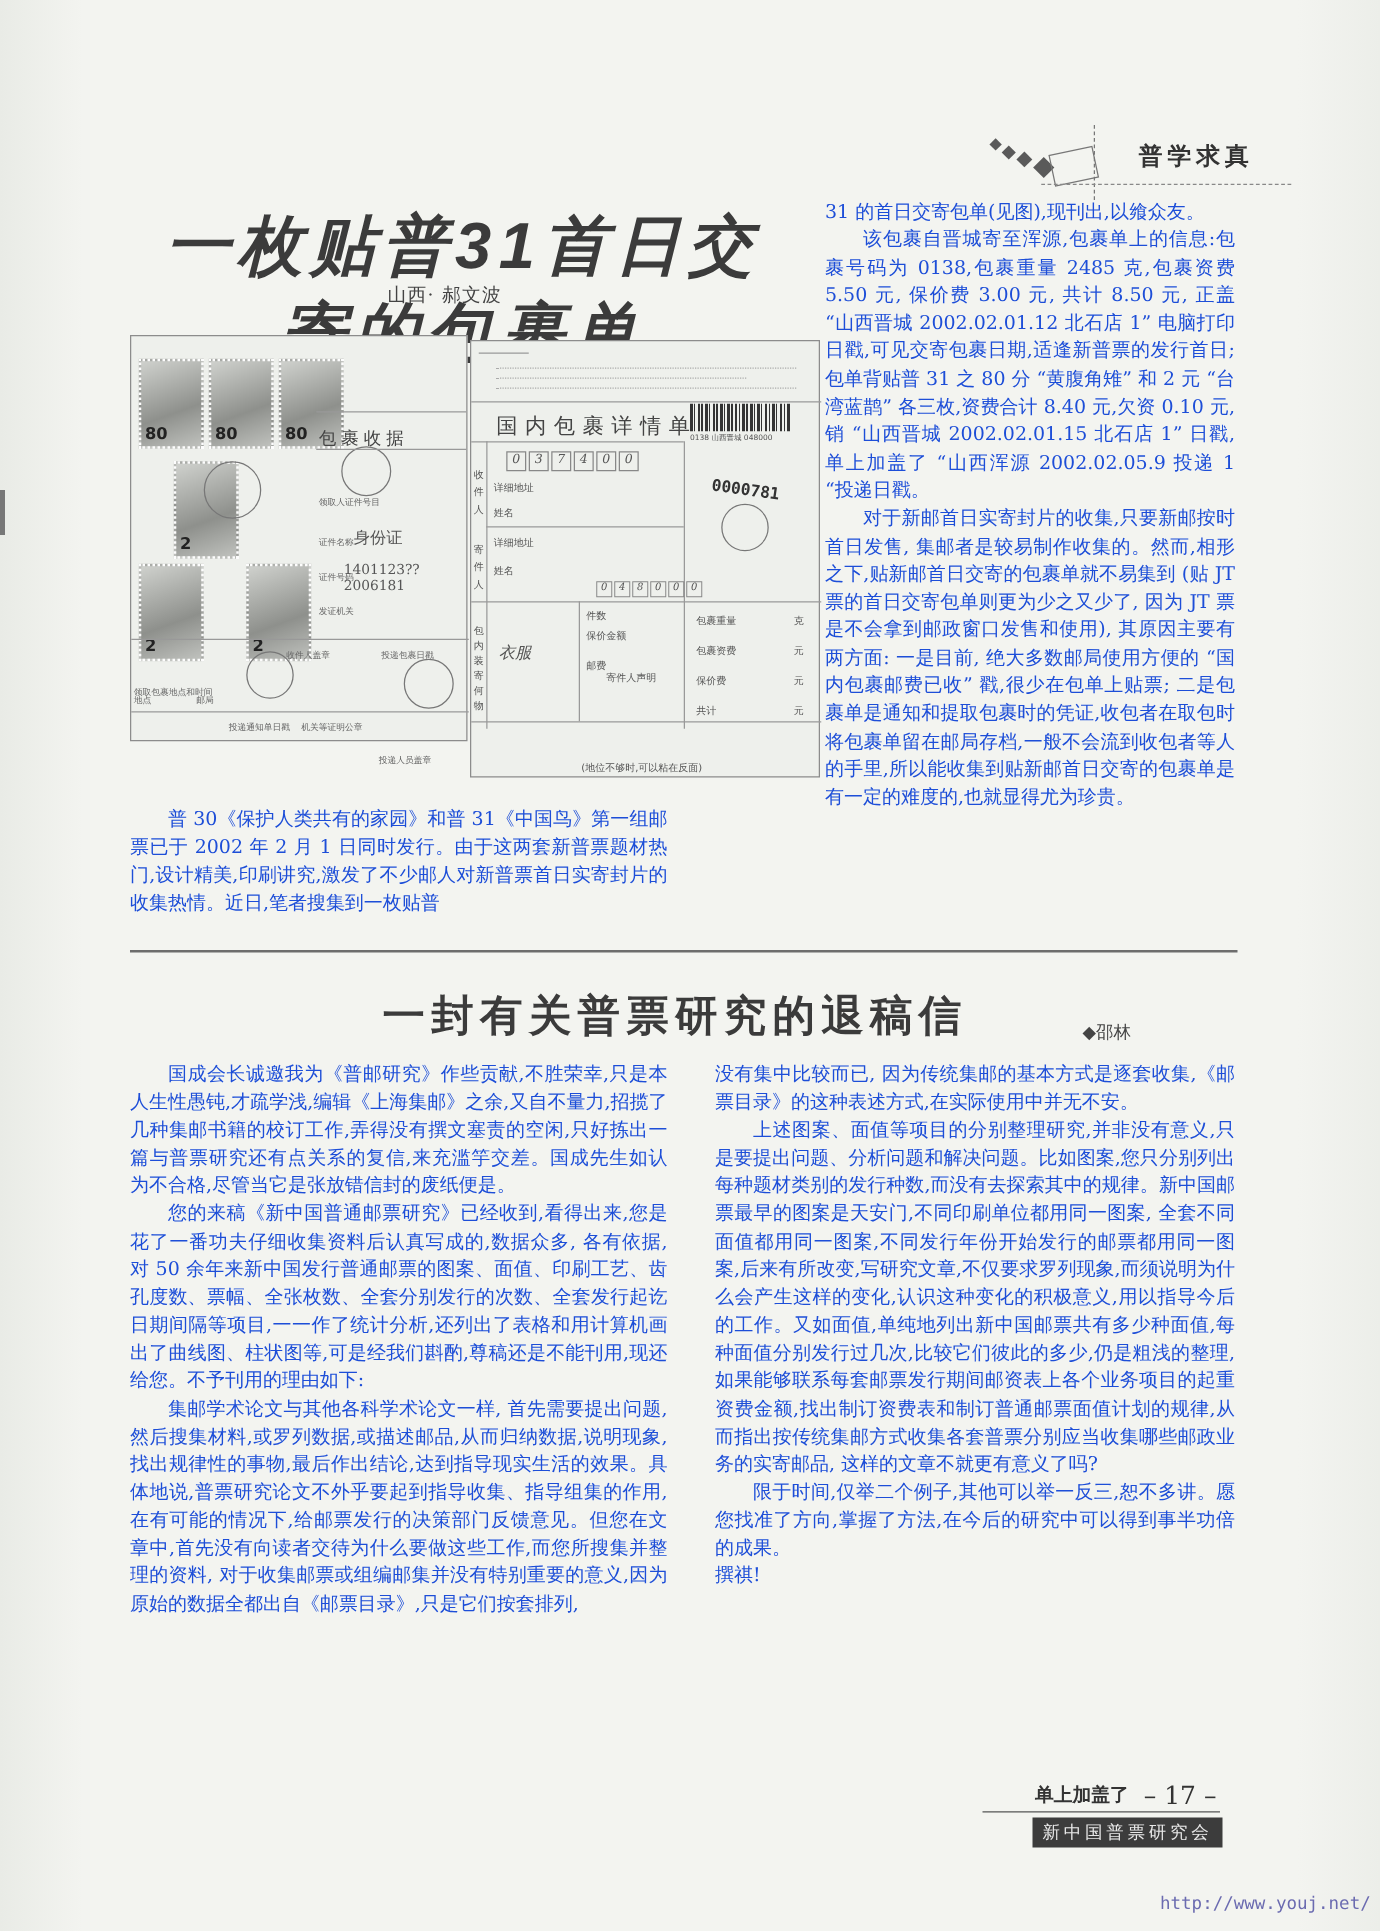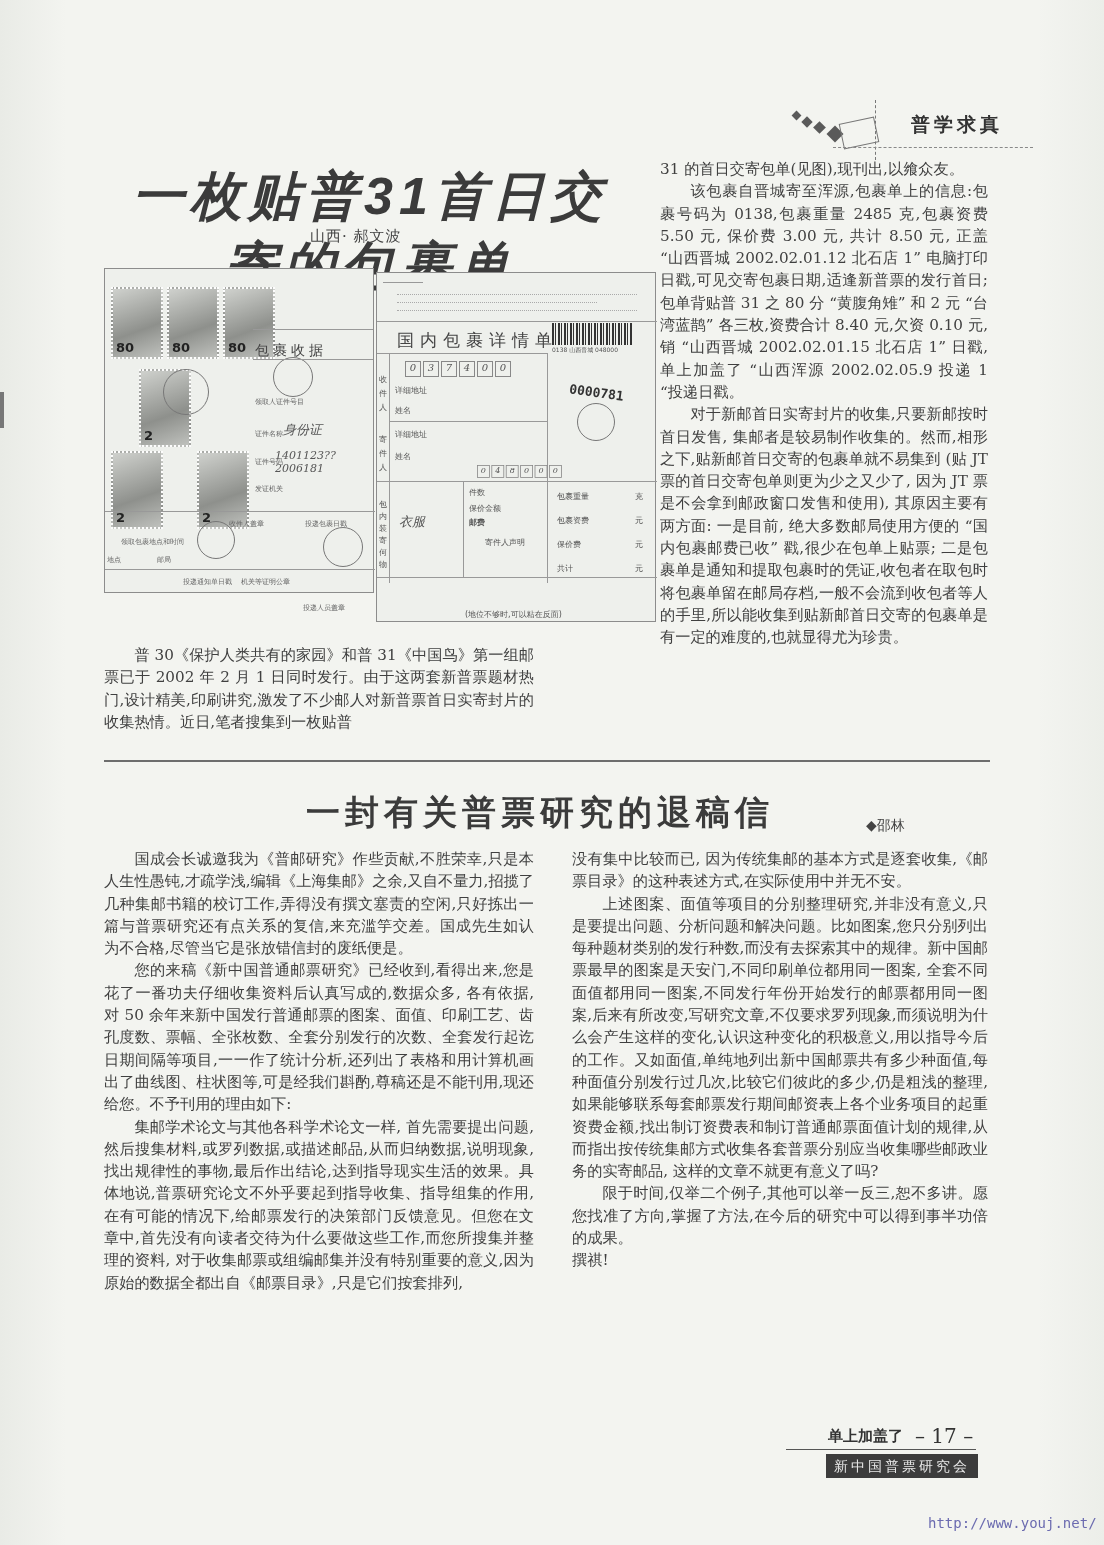--- a/index.html
+++ b/index.html
@@ -56,21 +56,21 @@
     border: 1px solid #8c8c8c; background: #eef0ec;
   }
   .stamp {
     position: absolute; width: 52px; height: 72px; background: linear-gradient(160deg,#cfd1cd,#8e908c 60%,#bfc1bd);
     border: 2px dotted #fdfdfd;
   }
   .stamp span { position: absolute; left: 3px; bottom: 2px; font-size: 13px; font-weight: bold; color: #222; font-family: "DejaVu Sans", sans-serif; }
   .receipt .rtitle { position: absolute; left: 150px; top: 73px; font-size: 14px; letter-spacing: 4px; color: #444; }
   .receipt .rline { position: absolute; border-top: 1px solid #999; }
   .receipt .small { position: absolute; font-size: 7px; color: #666; font-family: "DejaVu Sans", sans-serif; }
-  .receipt .hand { position: absolute; font-size: 13px; color: #555; font-style: italic; }
+  .receipt .hand { position: absolute; font-size: 13px; color: #555; }
   .postmark { position: absolute; border: 1px solid #777; border-radius: 50%; }
 
   .detail-form {
     position: absolute; left: 272px; top: 4px; width: 280px; height: 350px;
     border: 1px solid #8c8c8c; background: #eef0ec;
   }
   .detail-form .notes { position: absolute; left: 6px; top: 4px; width: 265px; font-size: 6px; color: #777; line-height: 9px; font-family: "DejaVu Sans", sans-serif; }
   .detail-form .ftitle { position: absolute; left: 20px; top: 56px; font-size: 17px; letter-spacing: 6px; color: #444; }
   .barcode {
     position: absolute; left: 175px; top: 50px; width: 80px; height: 22px;
@@ -78,21 +78,21 @@
   }
   .barcode-text { position: absolute; left: 175px; top: 73px; font-size: 6px; color: #555; font-family: "DejaVu Sans", sans-serif; }
   .parcel-no { position: absolute; left: 192px; top: 112px; font-size: 13px; font-weight: bold; color: #333; transform: rotate(8deg); font-family: "DejaVu Sans Mono", monospace; }
   .detail-form .fline { position: absolute; border-top: 1px solid #999; }
   .detail-form .vl { position: absolute; border-left: 1px solid #999; }
   .detail-form .lab { position: absolute; font-size: 8px; color: #555; font-family: "DejaVu Sans", sans-serif; }
   .detail-form .hand { position: absolute; font-size: 13px; color: #555; font-style: italic; }
   .boxes { position: absolute; display: flex; gap: 2px; }
   .boxes div { width: 16px; height: 16px; border: 1px solid #888; font-size: 10px; text-align: center; color: #555; font-style: italic; }
 
-  .col { position: absolute; font-size: 15.2px; line-height: 22.3px; color: #404040; text-align: justify; }
+  .col { position: absolute; font-size: 15.2px; line-height: 22.3px; color: #1d4ed8; text-align: justify; }
   .col p { margin: 0; }
   .indent { text-indent: 2em; }
 
   .divider {
     position: absolute; left: 104px; top: 760px; width: 886px; border-top: 2px solid #6d6d6d;
   }
   .title2 {
     position: absolute; left: 240px; top: 790px; width: 600px; text-align: center;
     font-family: "DejaVu Sans", sans-serif; font-size: 34px; font-weight: bold; color: #3b3b3b;
     letter-spacing: 5px;
@@ -169,21 +169,21 @@
     <div class="rline" style="left:148px;top:90px;width:120px;"></div>
     <div class="small" style="left:150px;top:128px;">领取人证件号目</div>
     <div class="small" style="left:150px;top:160px;">证件名称</div>
     <div class="hand" style="left:178px;top:152px;">身份证</div>
     <div class="small" style="left:150px;top:188px;">证件号码</div>
     <div class="hand" style="left:170px;top:180px;font-size:11px;">1401123??2006181</div>
     <div class="small" style="left:150px;top:215px;">发证机关</div>
     <div class="rline" style="left:0;top:242px;width:270px;"></div>
     <div class="small" style="left:124px;top:250px;">收件人盖章</div>
     <div class="small" style="left:200px;top:250px;">投递包裹日戳</div>
-    <div class="small" style="left:2px;top:268px;margin-left:14px;">领取包裹地点和时间</div>
+    <div class="small" style="left:2px;top:280px;">领取包裹地点和时间</div>
     <div class="small" style="left:2px;top:286px;">地点</div>
     <div class="small" style="left:52px;top:286px;">邮局</div>
     <div class="rline" style="left:0;top:300px;width:270px;"></div>
     <div class="small" style="left:78px;top:308px;">投递通知单日戳</div>
     <div class="small" style="left:136px;top:308px;">机关等证明公章</div>
     <div class="small" style="left:198px;top:308px;margin-top:26px;">投递人员盖章</div>
   </div>
 
   <div class="detail-form">
     <div class="notes">
@@ -224,21 +224,21 @@
       <div>0</div>
       <div>0</div>
       <div>0</div>
     </div>
     <div class="fline" style="left:0;top:208px;width:280px;"></div>
     <div class="lab" style="left:2px;top:226px;width:10px;line-height:12px;">包内装寄何物</div>
     <div class="hand" style="left:22px;top:240px;">衣服</div>
     <div class="vl" style="left:86px;top:208px;height:96px;"></div>
     <div class="lab" style="left:92px;top:214px;">件数</div>
     <div class="lab" style="left:92px;top:230px;">保价金额</div>
-    <div class="lab" style="left:92px;top:244px;font-weight:bold;">邮费</div>
+    <div class="lab" style="left:92px;top:254px;">邮费</div>
     <div class="lab" style="left:108px;top:264px;">寄件人声明</div>
     <div class="lab" style="left:180px;top:218px;">包裹重量</div>
     <div class="lab" style="left:258px;top:218px;">克</div>
     <div class="lab" style="left:180px;top:242px;">包裹资费</div>
     <div class="lab" style="left:258px;top:242px;">元</div>
     <div class="lab" style="left:180px;top:266px;">保价费</div>
     <div class="lab" style="left:258px;top:266px;">元</div>
     <div class="lab" style="left:180px;top:290px;">共计</div>
     <div class="lab" style="left:258px;top:290px;">元</div>
     <div class="fline" style="left:0;top:304px;width:280px;"></div>

